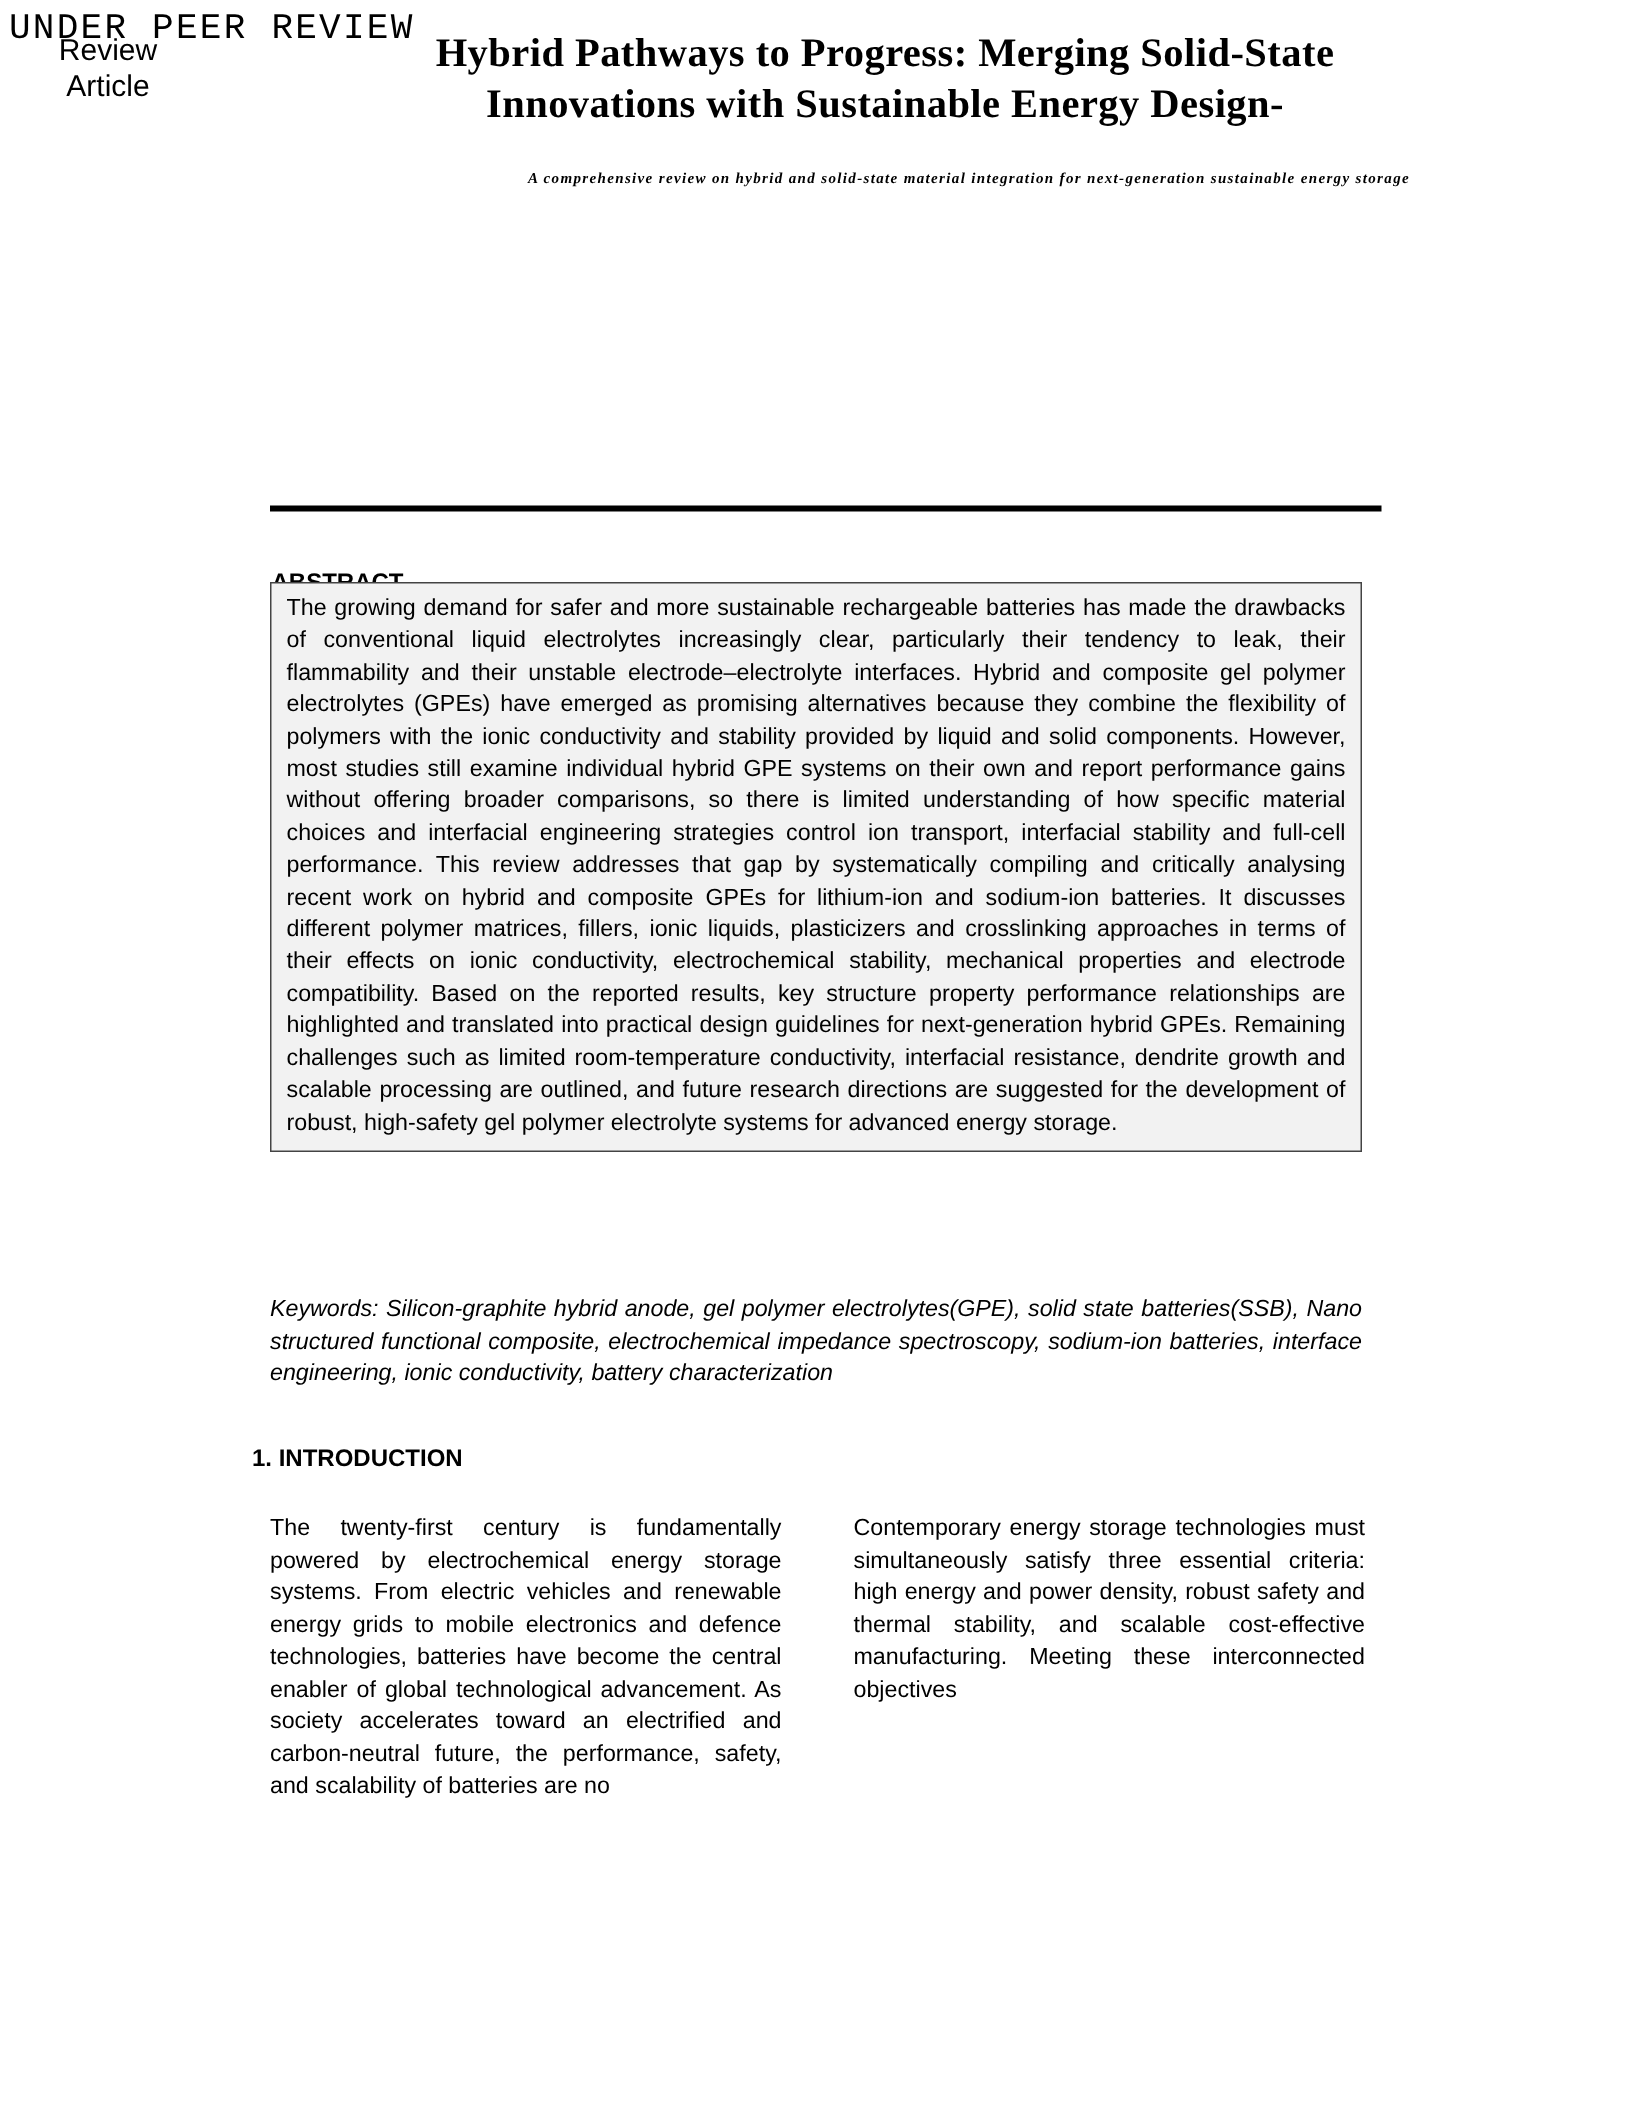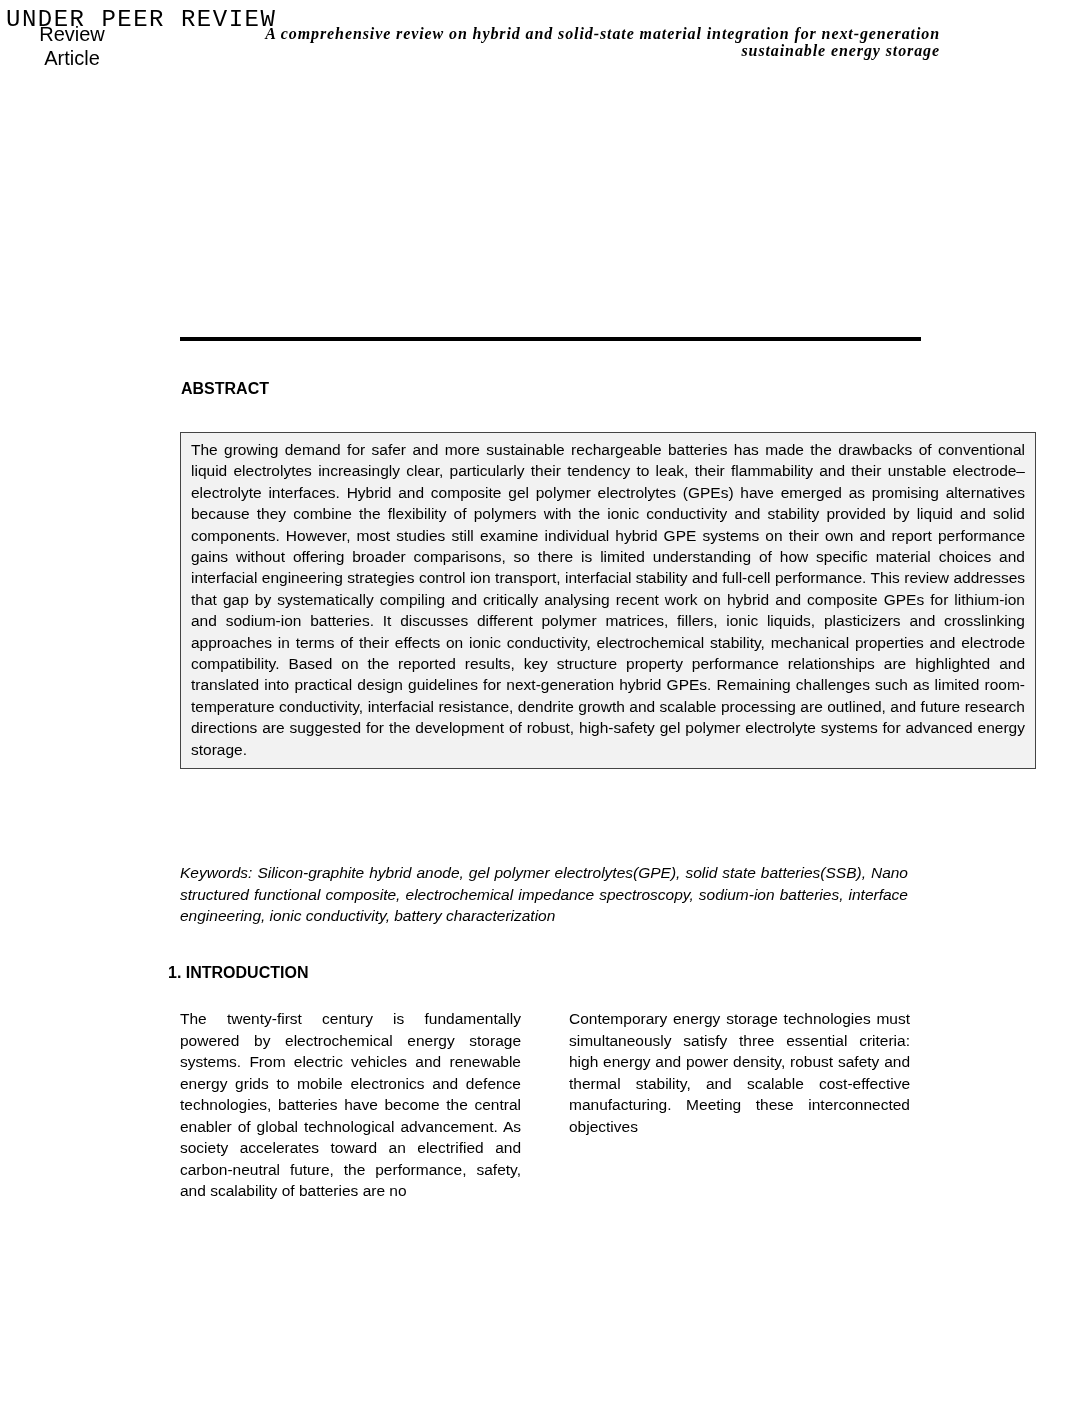--- a/index.html
+++ b/index.html
@@ -43,25 +43,25 @@
   }
   .paper-title {
     margin: 0;
     font-family: "Liberation Serif", "DejaVu Serif", serif;
     font-weight: bold;
     font-size: 27px;
     line-height: 34px;
     letter-spacing: 0.3px;
   }
   .paper-subtitle {
-    margin-top: 7px;
+    margin-top: 25px;
     font-family: "Liberation Serif", "DejaVu Serif", serif;
     font-weight: bold;
     font-style: italic;
-    font-size: 16px;
+    font-size: 10px;
     line-height: 17px;
     letter-spacing: 0.9px;
     text-align: right;
   }
   .rule {
     position: absolute;
     top: 337px;
     left: 180px;
     width: 741px;
     height: 4px;
@@ -73,23 +73,23 @@
     position: absolute;
     top: 380px;
     left: 181px;
     margin: 0;
     font-size: 16px;
     font-weight: bold;
     font-family: "Liberation Sans", sans-serif;
   }
   .abstract-box {
     position: absolute;
-    top: 432px;
+    top: 388px;
     left: 180px;
-    width: 856px;
+    width: 728px;
     box-sizing: border-box;
     border: 1px solid #444444;
     background: #f2f2f2;
     padding: 6px 10px 8px 10px;
     font-size: 15.5px;
     line-height: 21.4px;
     text-align: justify;
     font-family: "Liberation Sans", sans-serif;
   }
   .keywords {
@@ -136,20 +136,21 @@
 <body>
 
 <div class="peer-review-banner">UNDER PEER REVIEW</div>
 
 <div class="article-type">
   <div>Review</div>
   <div>Article</div>
 </div>
 
 <div class="title-block">
+  <h1 class="paper-title">Hybrid Pathways to Progress: Merging Solid-State Innovations with Sustainable Energy Design-</h1>
   <div class="paper-subtitle">A comprehensive review on hybrid and solid-state material integration for next-generation sustainable energy storage</div>
 </div>
 
 <div class="rule"></div>
 
 <h2 class="abstract-heading">ABSTRACT</h2>
 
 <div class="abstract-box">The growing demand for safer and more sustainable rechargeable batteries has made the drawbacks of conventional liquid electrolytes increasingly clear, particularly their tendency to leak, their flammability and their unstable electrode–electrolyte interfaces. Hybrid and composite gel polymer electrolytes (GPEs) have emerged as promising alternatives because they combine the flexibility of polymers with the ionic conductivity and stability provided by liquid and solid components. However, most studies still examine individual hybrid GPE systems on their own and report performance gains without offering broader comparisons, so there is limited understanding of how specific material choices and interfacial engineering strategies control ion transport, interfacial stability and full-cell performance. This review addresses that gap by systematically compiling and critically analysing recent work on hybrid and composite GPEs for lithium-ion and sodium-ion batteries. It discusses different polymer matrices, fillers, ionic liquids, plasticizers and crosslinking approaches in terms of their effects on ionic conductivity, electrochemical stability, mechanical properties and electrode compatibility. Based on the reported results, key structure property performance relationships are highlighted and translated into practical design guidelines for next-generation hybrid GPEs. Remaining challenges such as limited room-temperature conductivity, interfacial resistance, dendrite growth and scalable processing are outlined, and future research directions are suggested for the development of robust, high-safety gel polymer electrolyte systems for advanced energy storage.</div>
 
 <p class="keywords"><span>Keywords:</span> <span>Silicon-graphite hybrid anode, gel polymer electrolytes(GPE), solid state batteries(SSB), Nano structured functional composite, electrochemical impedance spectroscopy, sodium-ion batteries, interface engineering, ionic conductivity, battery characterization</span></p>

